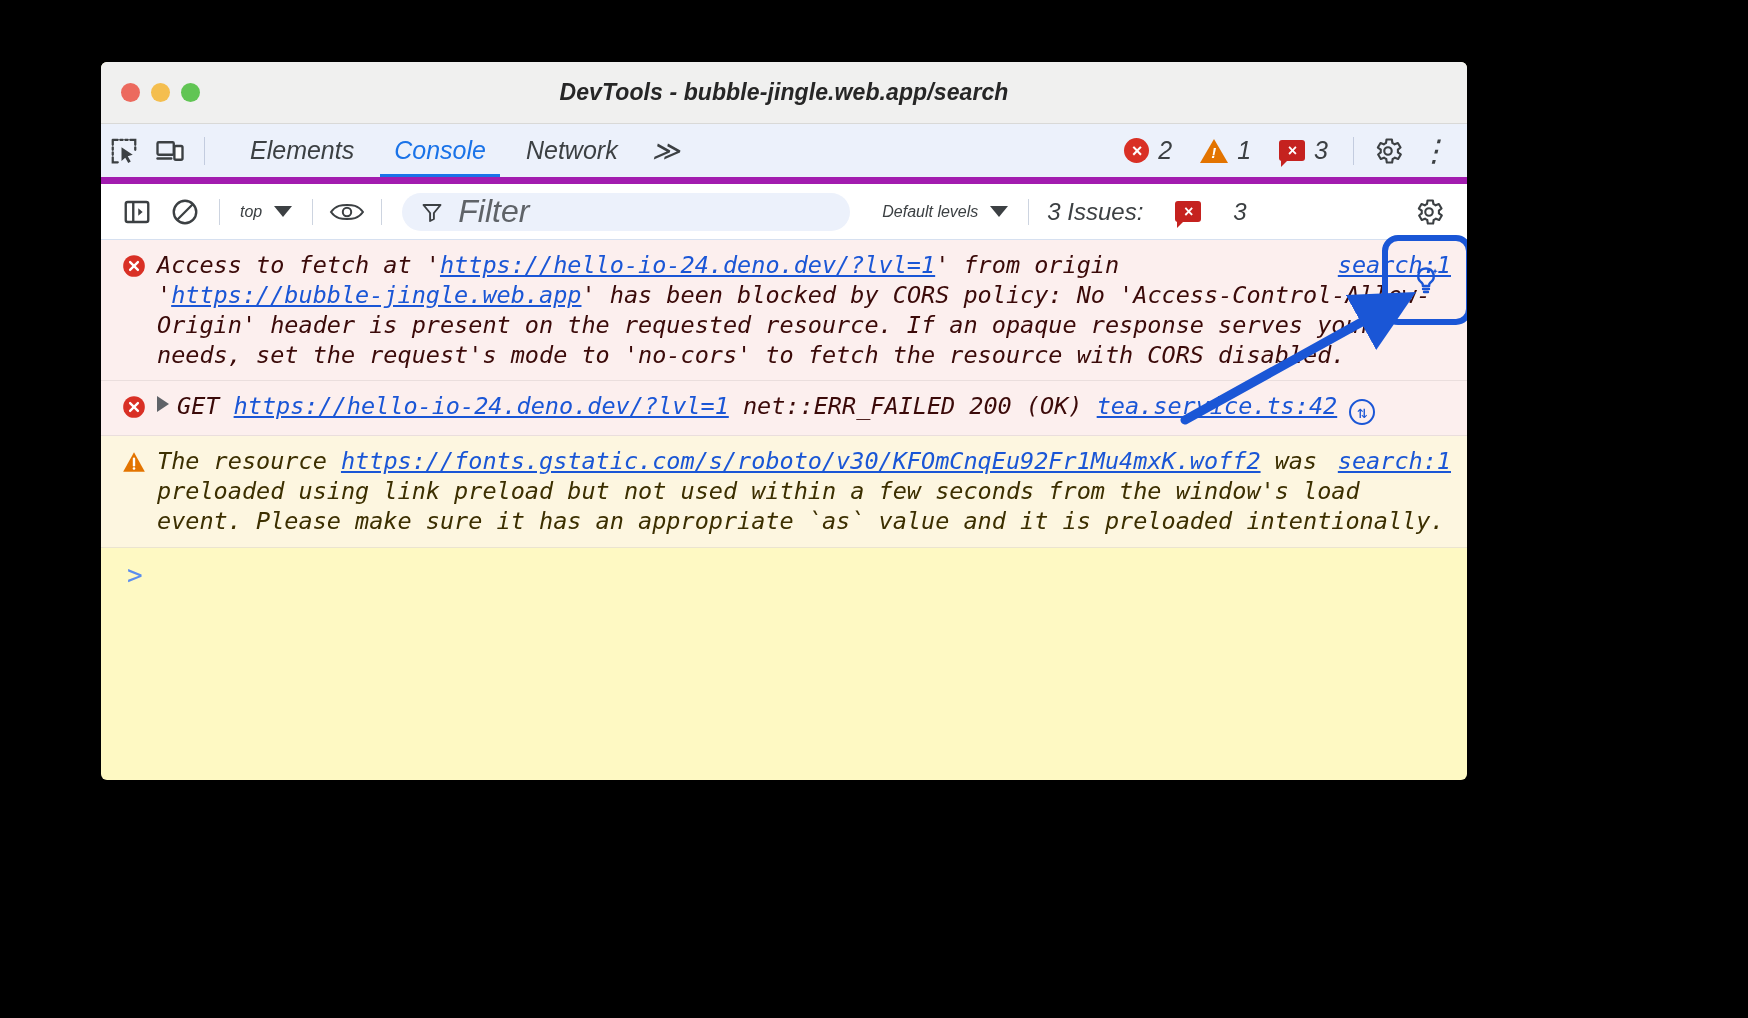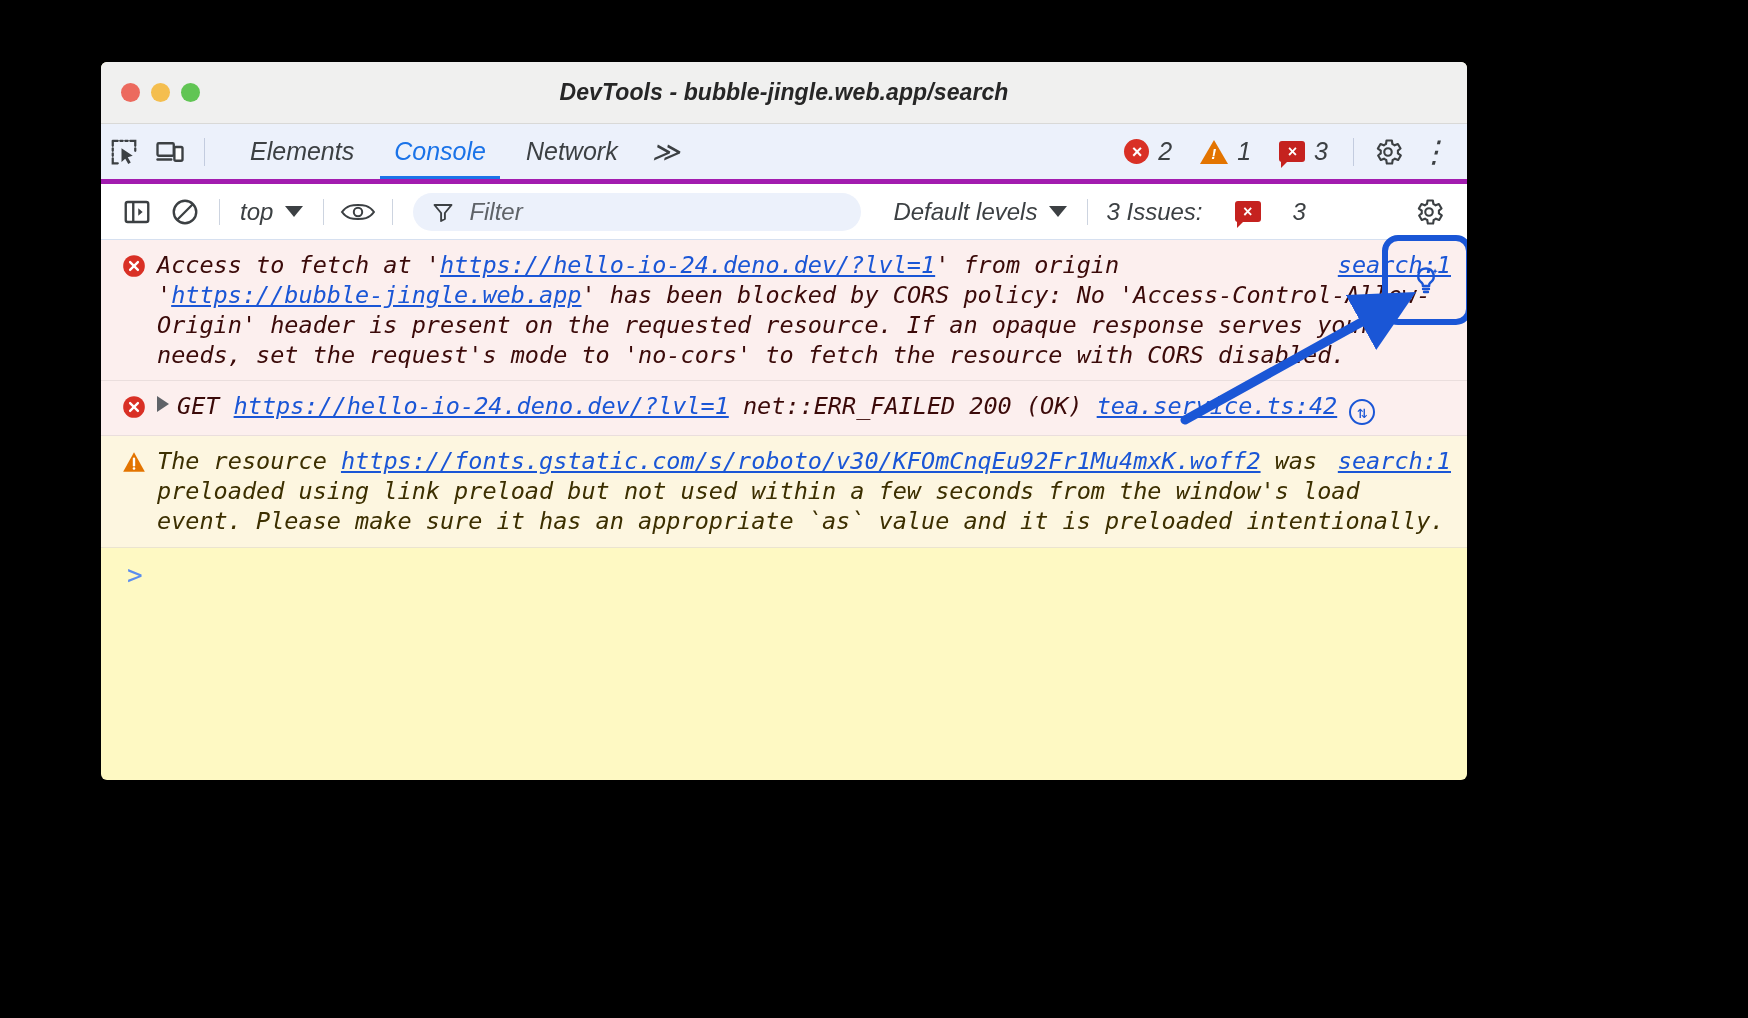--- a/index.html
+++ b/index.html
@@ -36,21 +36,21 @@
     position: absolute; left: 0; right: 0; text-align: center;
     font-size: 23px; font-weight: bold; color: #262626;
     letter-spacing: .1px;
     pointer-events: none;
   }
   
   #maintoolbar {
     height: 60px;
     background: #ecf1fb;
     display: flex; align-items: center;
-    border-bottom: 5px solid #a21caf;
+    border-bottom: 7px solid #a21caf;
     position: relative;
   }
   .tb-icon {
     width: 46px; height: 44px;
     display: flex; align-items: center; justify-content: center;
     cursor: pointer;
   }
   .tb-sep { width: 1px; height: 28px; background: #c3ccdf; margin: 0 11px; }
   #tabs { display: flex; align-items: center; height: 100%; margin-left: 14px; }
   .tab {
@@ -107,31 +107,31 @@
     padding-left: 12px;
   }
   .ct-btn {
     width: 48px; height: 44px;
     display: flex; align-items: center; justify-content: center;
     cursor: pointer;
   }
   .ct-sep { width: 1px; height: 26px; background: #cdd4e0; margin: 0 10px; }
   .ct-select {
     display: flex; align-items: center; gap: 12px;
-    font-size: 24px; color: #3c4043; padding: 0 10px; cursor: pointer;
+    font-size: 16px; color: #3c4043; padding: 0 10px; cursor: pointer;
   }
   .caret { width: 0; height: 0; border-left: 9px solid transparent;
            border-right: 9px solid transparent; border-top: 11px solid #3c4043; }
   #filterbox {
     flex: 0 0 auto; width: 448px; height: 38px;
     background: #ecf1fb; border-radius: 19px;
     display: flex; align-items: center; gap: 14px;
     padding: 0 18px; margin-left: 10px; cursor: text;
   }
-  #filterbox .ph { font-size: 24px; color: #5f6368; }
+  #filterbox .ph { font-size: 32px; color: #5f6368; }
   #levels { margin-left: 22px; }
   #issues-link {
     display: flex; align-items: center; gap: 32px;
     font-size: 24px; color: #3c4043; cursor: pointer; padding: 0 8px;
   }
   #ct-right { margin-left: auto; display: flex; align-items: center; padding-right: 14px; }
   
   #messages { font-family: "DejaVu Sans Mono", monospace; font-size: 23.5px; }
   .msg {
     position: relative;

